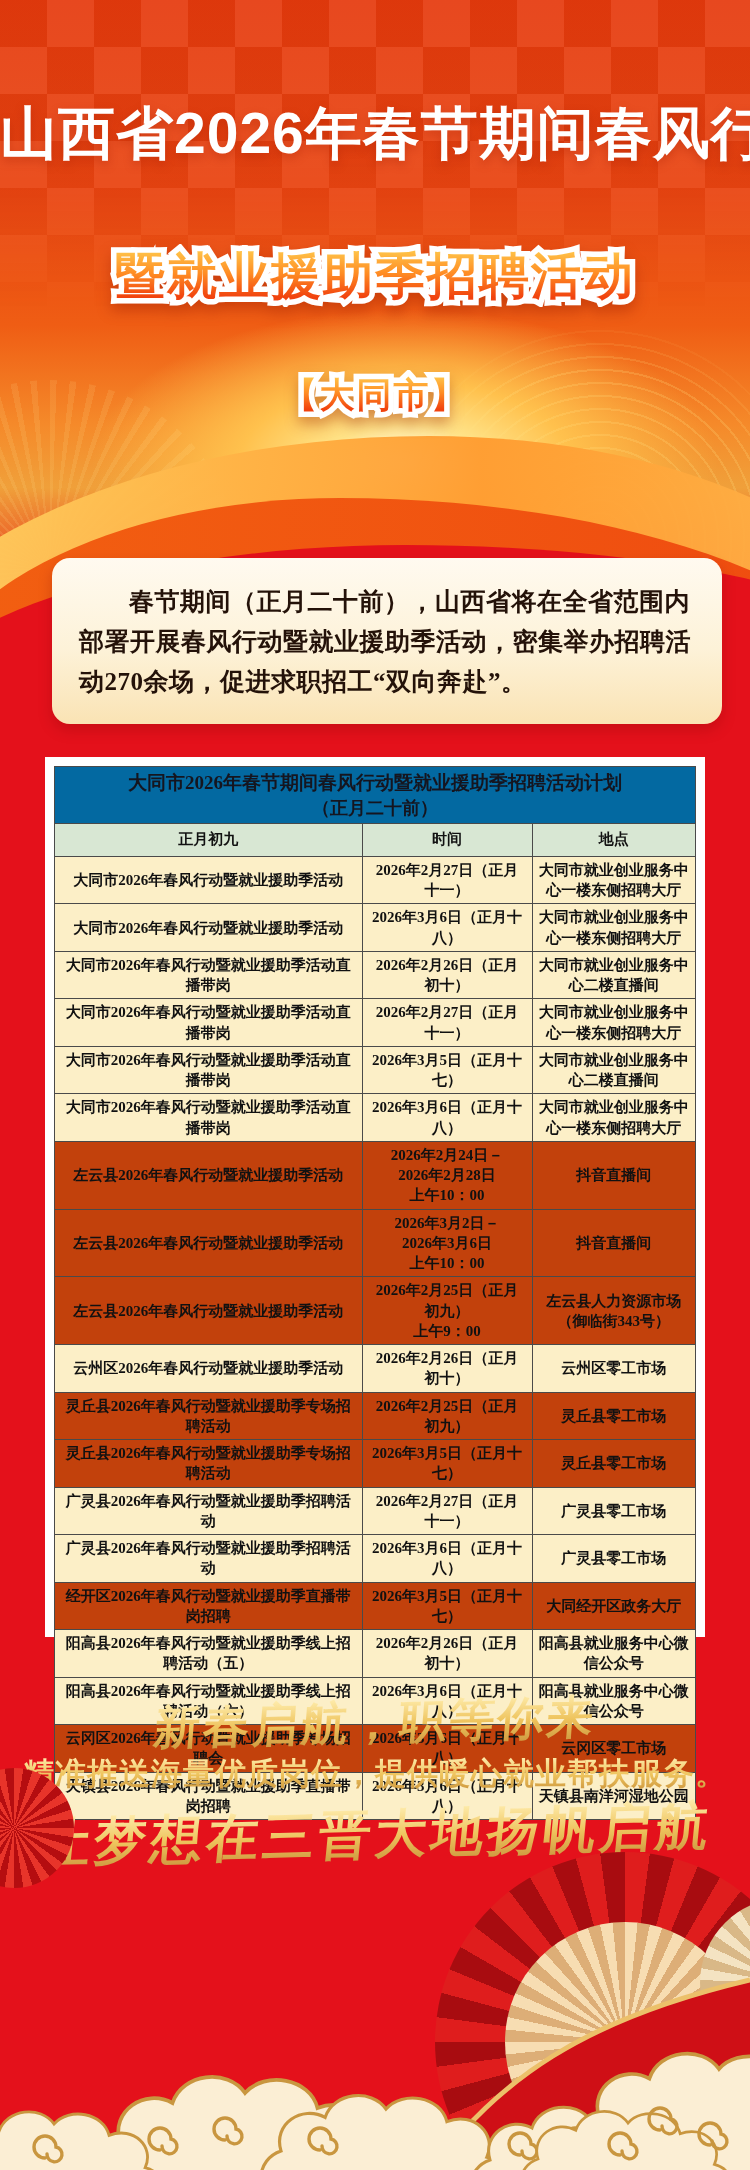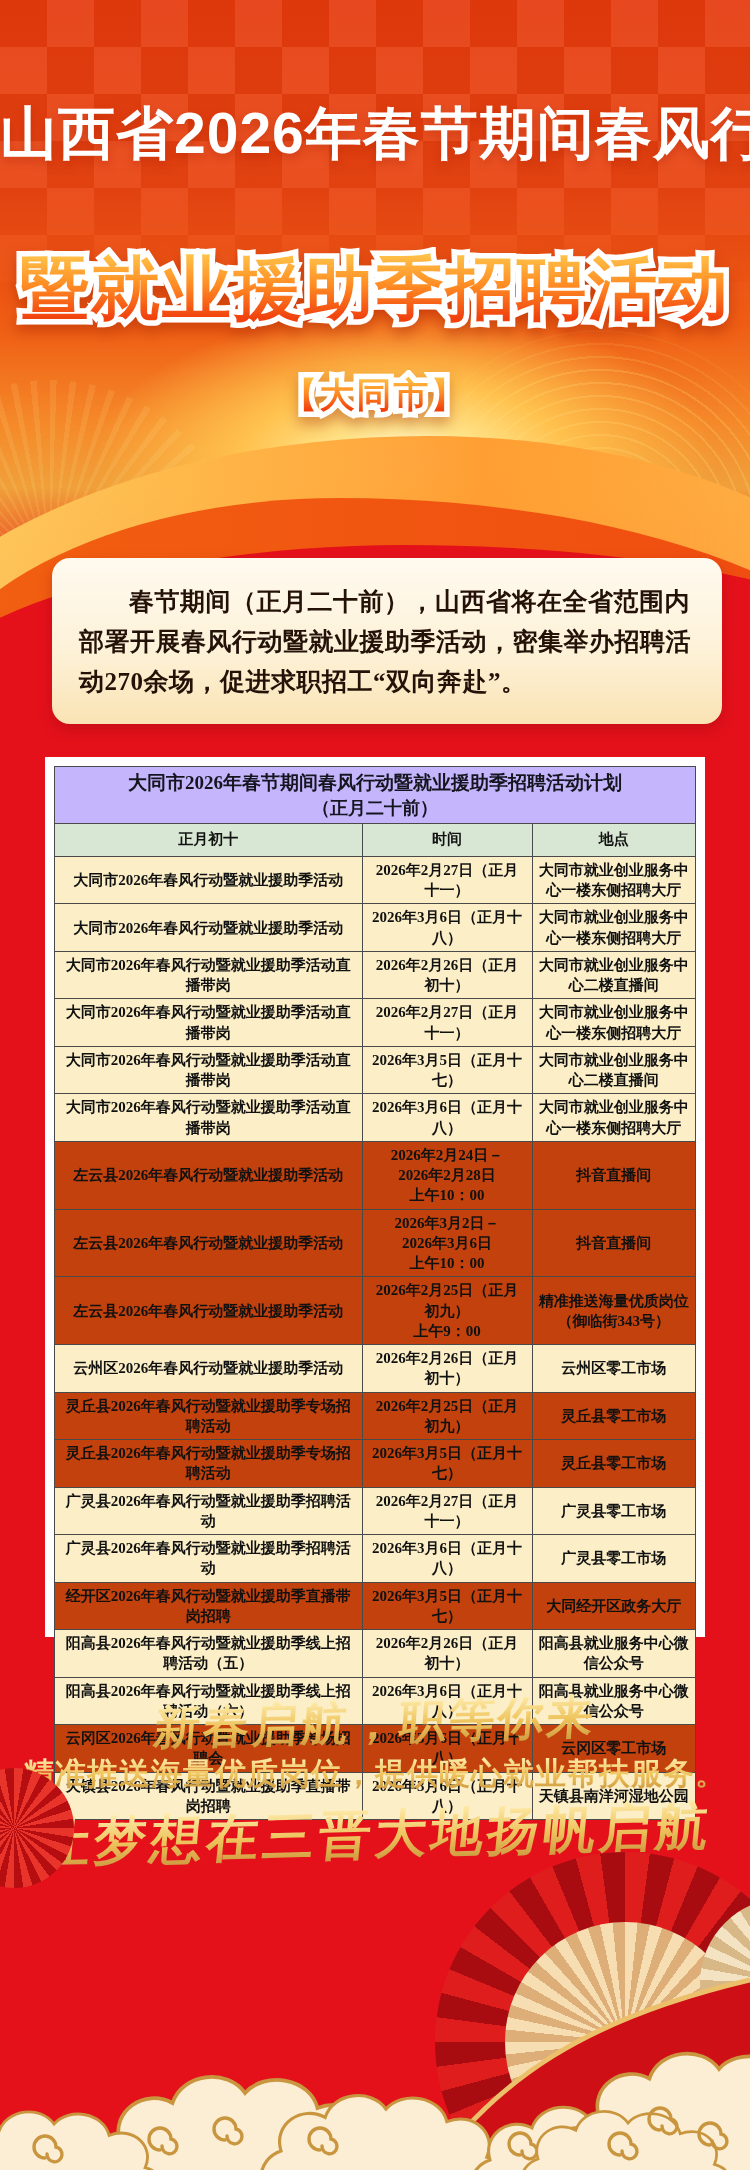--- a/index.html
+++ b/index.html
@@ -55,21 +55,21 @@
   .stacked .layer{font-weight:900; letter-spacing:2px;}
   .stacked .stroke{
     position:absolute; left:0; top:0; width:100%;
     -webkit-text-stroke:11px #ffffff; color:#fff;
   }
   .stacked .fill{
     position:relative;
     background:linear-gradient(180deg,#ffc248 6%,#ff8d24 45%,#f1420e 88%);
     -webkit-background-clip:text; background-clip:text; color:transparent;
   }
-  .t2{top:243px; font-size:69px;}
+  .t2{top:243px; font-size:50px;}
   .t3{top:372px; font-size:35px;}
   
   .intro-box{
     position:absolute; left:52px; top:558px; width:670px; box-sizing:border-box;
     background:linear-gradient(180deg,#fffaf0 0%,#fdf2d8 55%,#fae3b4 100%);
     border-radius:18px; padding:24px 27px 22px;
     box-shadow:0 6px 14px rgba(120,0,0,.25);
   }
   .intro-box p{
     margin:0; text-indent:2em; color:#241209;
@@ -81,21 +81,21 @@
     position:absolute; left:45px; top:757px; width:660px; height:880px; box-sizing:border-box;
     background:#ffffff; padding:9px;
   }
   table.sched{
     width:100%; height:100%; border-collapse:collapse; table-layout:fixed;
     font-family:"Liberation Serif", serif; color:#111;
   }
   table.sched col.c1{width:48%;} table.sched col.c2{width:26.5%;} table.sched col.c3{width:25.5%;}
   table.sched td, table.sched th{border:1px solid #4a4a4a; padding:3px 6px; text-align:center; vertical-align:middle;}
   tr.caption-row td{
-    background:#c4b5fd; font-size:19px; font-weight:700; line-height:1.35; height:40px; color:#15151f;
+    background:#0369a1; font-size:19px; font-weight:700; line-height:1.35; height:40px; color:#15151f;
   }
   tr.caption-row .cap2{font-size:18px;}
   tr.head-row th{background:#d8e7d3; font-size:15px; font-weight:700; height:26px;}
   tbody tr td{font-size:15px; font-weight:700; line-height:1.35; height:38px;}
   tbody tr .c-place{font-size:15px;}
   tbody tr .c-time{white-space:pre-line;}
   tbody tr.yellow td{background:#fcefc7;}
   tbody tr.pink td{background:#c2410c;}
   
   .foot-line{position:absolute; left:0; width:750px; text-align:center; white-space:nowrap;}
@@ -172,21 +172,21 @@
           <col class="c3">
         </colgroup>
       <tbody>
         <tr class="caption-row">
           <td colspan="3">
             <div>大同市2026年春节期间春风行动暨就业援助季招聘活动计划</div>
             <div class="cap2">（正月二十前）</div>
           </td>
         </tr>
         <tr class="head-row">
-          <th>正月初十</th>
+          <th>正月初九</th>
           <th>时间</th>
           <th>地点</th>
         </tr>
         <tr class="yellow">
             <td class="c-name">大同市2026年春风行动暨就业援助季活动</td>
             <td class="c-time">2026年2月27日（正月十一）</td>
             <td class="c-place">大同市就业创业服务中心一楼东侧招聘大厅</td>
           </tr>
           <tr class="yellow">
             <td class="c-name">大同市2026年春风行动暨就业援助季活动</td>
@@ -224,21 +224,21 @@
             <td class="c-name">左云县2026年春风行动暨就业援助季活动</td>
             <td class="c-time">2026年3月2日－
 2026年3月6日
 上午10：00</td>
             <td class="c-place">抖音直播间</td>
           </tr>
           <tr class="pink">
             <td class="c-name">左云县2026年春风行动暨就业援助季活动</td>
             <td class="c-time">2026年2月25日（正月初九）
 上午9：00</td>
-            <td class="c-place">精准推送海量优质岗位（御临街343号）</td>
+            <td class="c-place">左云县人力资源市场（御临街343号）</td>
           </tr>
           <tr class="yellow">
             <td class="c-name">云州区2026年春风行动暨就业援助季活动</td>
             <td class="c-time">2026年2月26日（正月初十）</td>
             <td class="c-place">云州区零工市场</td>
           </tr>
           <tr class="pink">
             <td class="c-name">灵丘县2026年春风行动暨就业援助季专场招聘活动</td>
             <td class="c-time">2026年2月25日（正月初九）</td>
             <td class="c-place">灵丘县零工市场</td>

